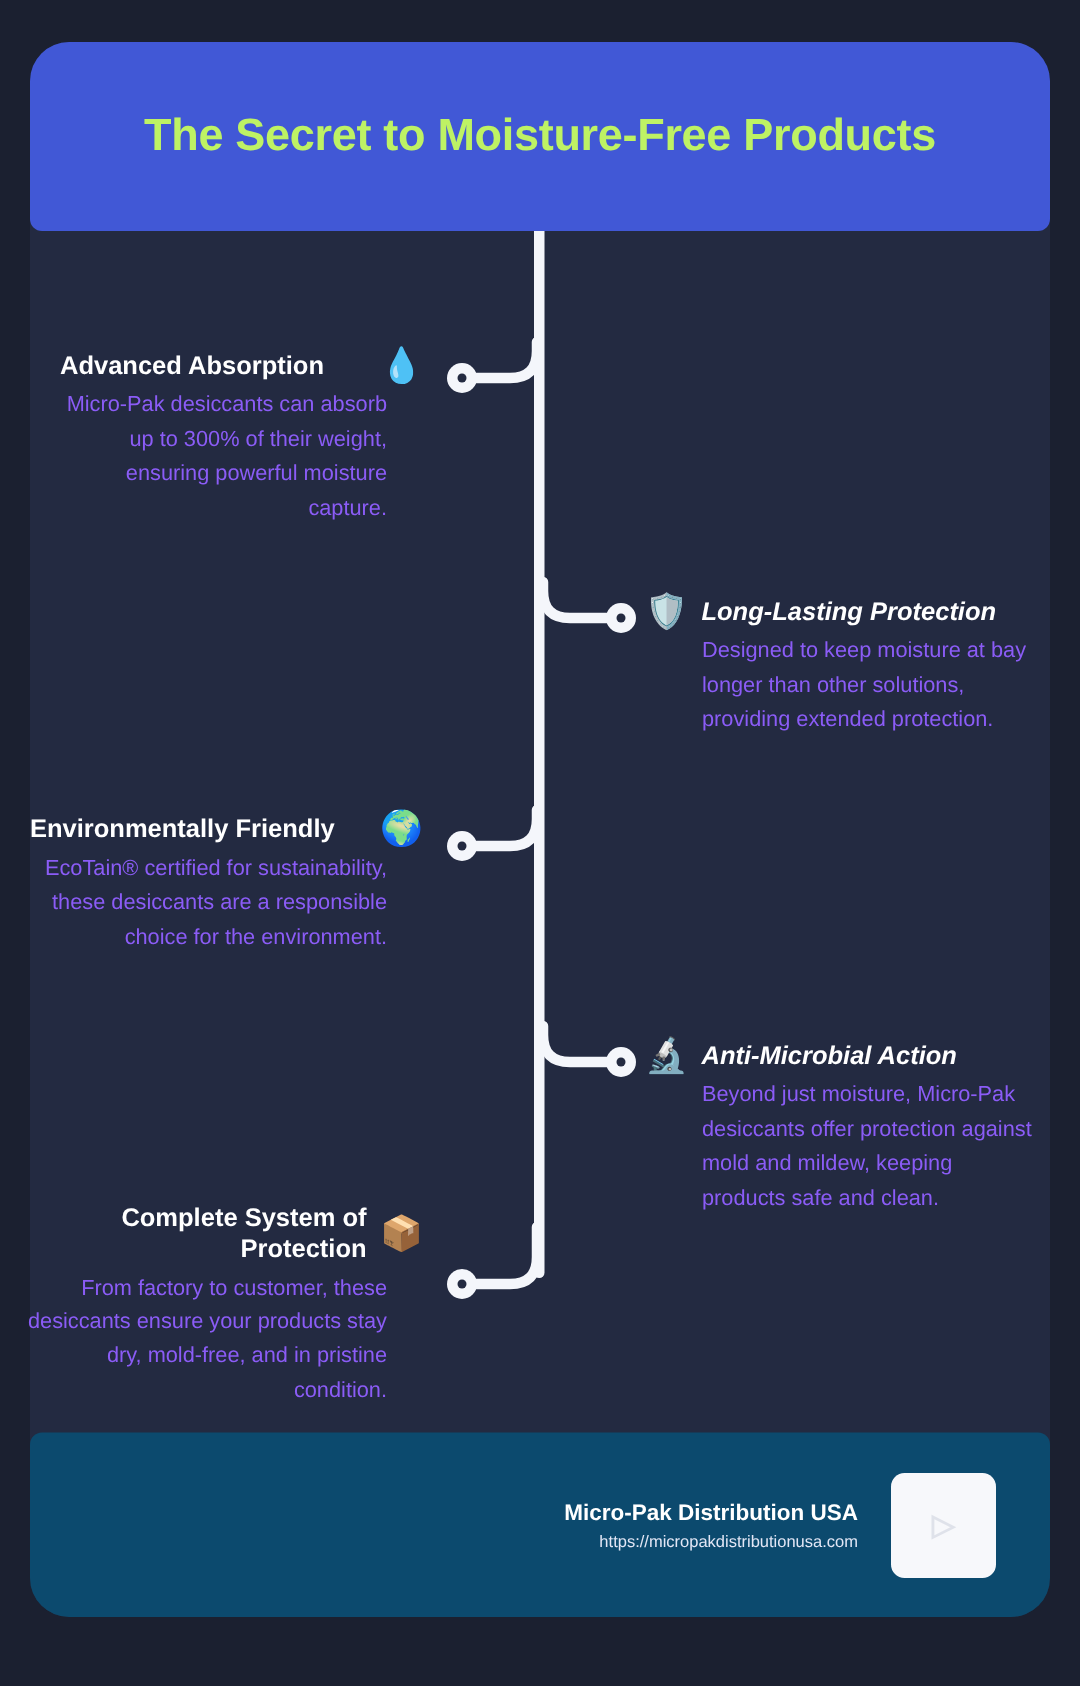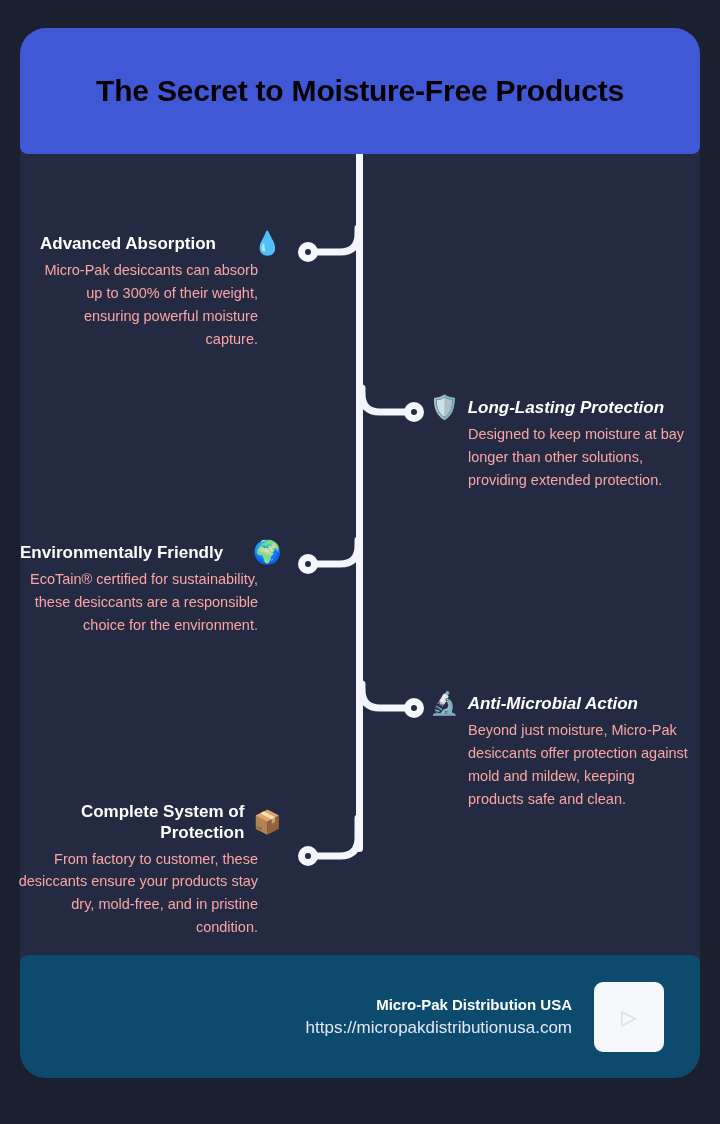--- a/index.html
+++ b/index.html
@@ -33,21 +33,21 @@
     left:20px; top:28px;
     width:680px; height:126px;
     background:#4158d6;
     border-radius:26px 26px 8px 8px;
     display:flex;
     align-items:center;
     justify-content:center;
     z-index:6;
   }
   .header-title {
-    color:#000000;
+    color:#bef264;
     font-size:30px;
     font-weight:bold;
     letter-spacing:-0.2px;
     text-align:center;
   }
 
   
   .spine {
     position:absolute;
     left:356px; top:140px;
@@ -98,21 +98,21 @@
   .item.left .item-title { text-align:right; }
   .item.right .item-title { text-align:left;font-style:italic; }
 
   .item-icon {
     font-size:23px;
     line-height:1;
     flex:0 0 auto;
   }
 
   .item-body {
-    color:#fca5a5;
+    color:#8b5cf6;
     font-size:14.5px;
     line-height:1.58;
   }
   .item.left  .item-body { text-align:right; }
   .item.right .item-body { text-align:left; }
 
   
   #item-1 { left:40px;  top:232px; width:218px; }
   #item-3 { left:20px;  top:541px; width:238px; }
   #item-5 { left:10px;  top:801px; width:248px; }
@@ -144,21 +144,21 @@
   }
   .footer-text { text-align:right; }
   .footer-name {
     color:#ffffff;
     font-size:15px;
     font-weight:bold;
     margin-bottom:5px;
   }
   .footer-url {
     color:#e3e7f6;
-    font-size:17px;
+    font-size:11px;
   }
   .footer-logo {
     width:70px; height:70px;
     background:#f7f8fb;
     border-radius:9px;
     display:flex;
     align-items:center;
     justify-content:center;
     flex:0 0 auto;
   }

